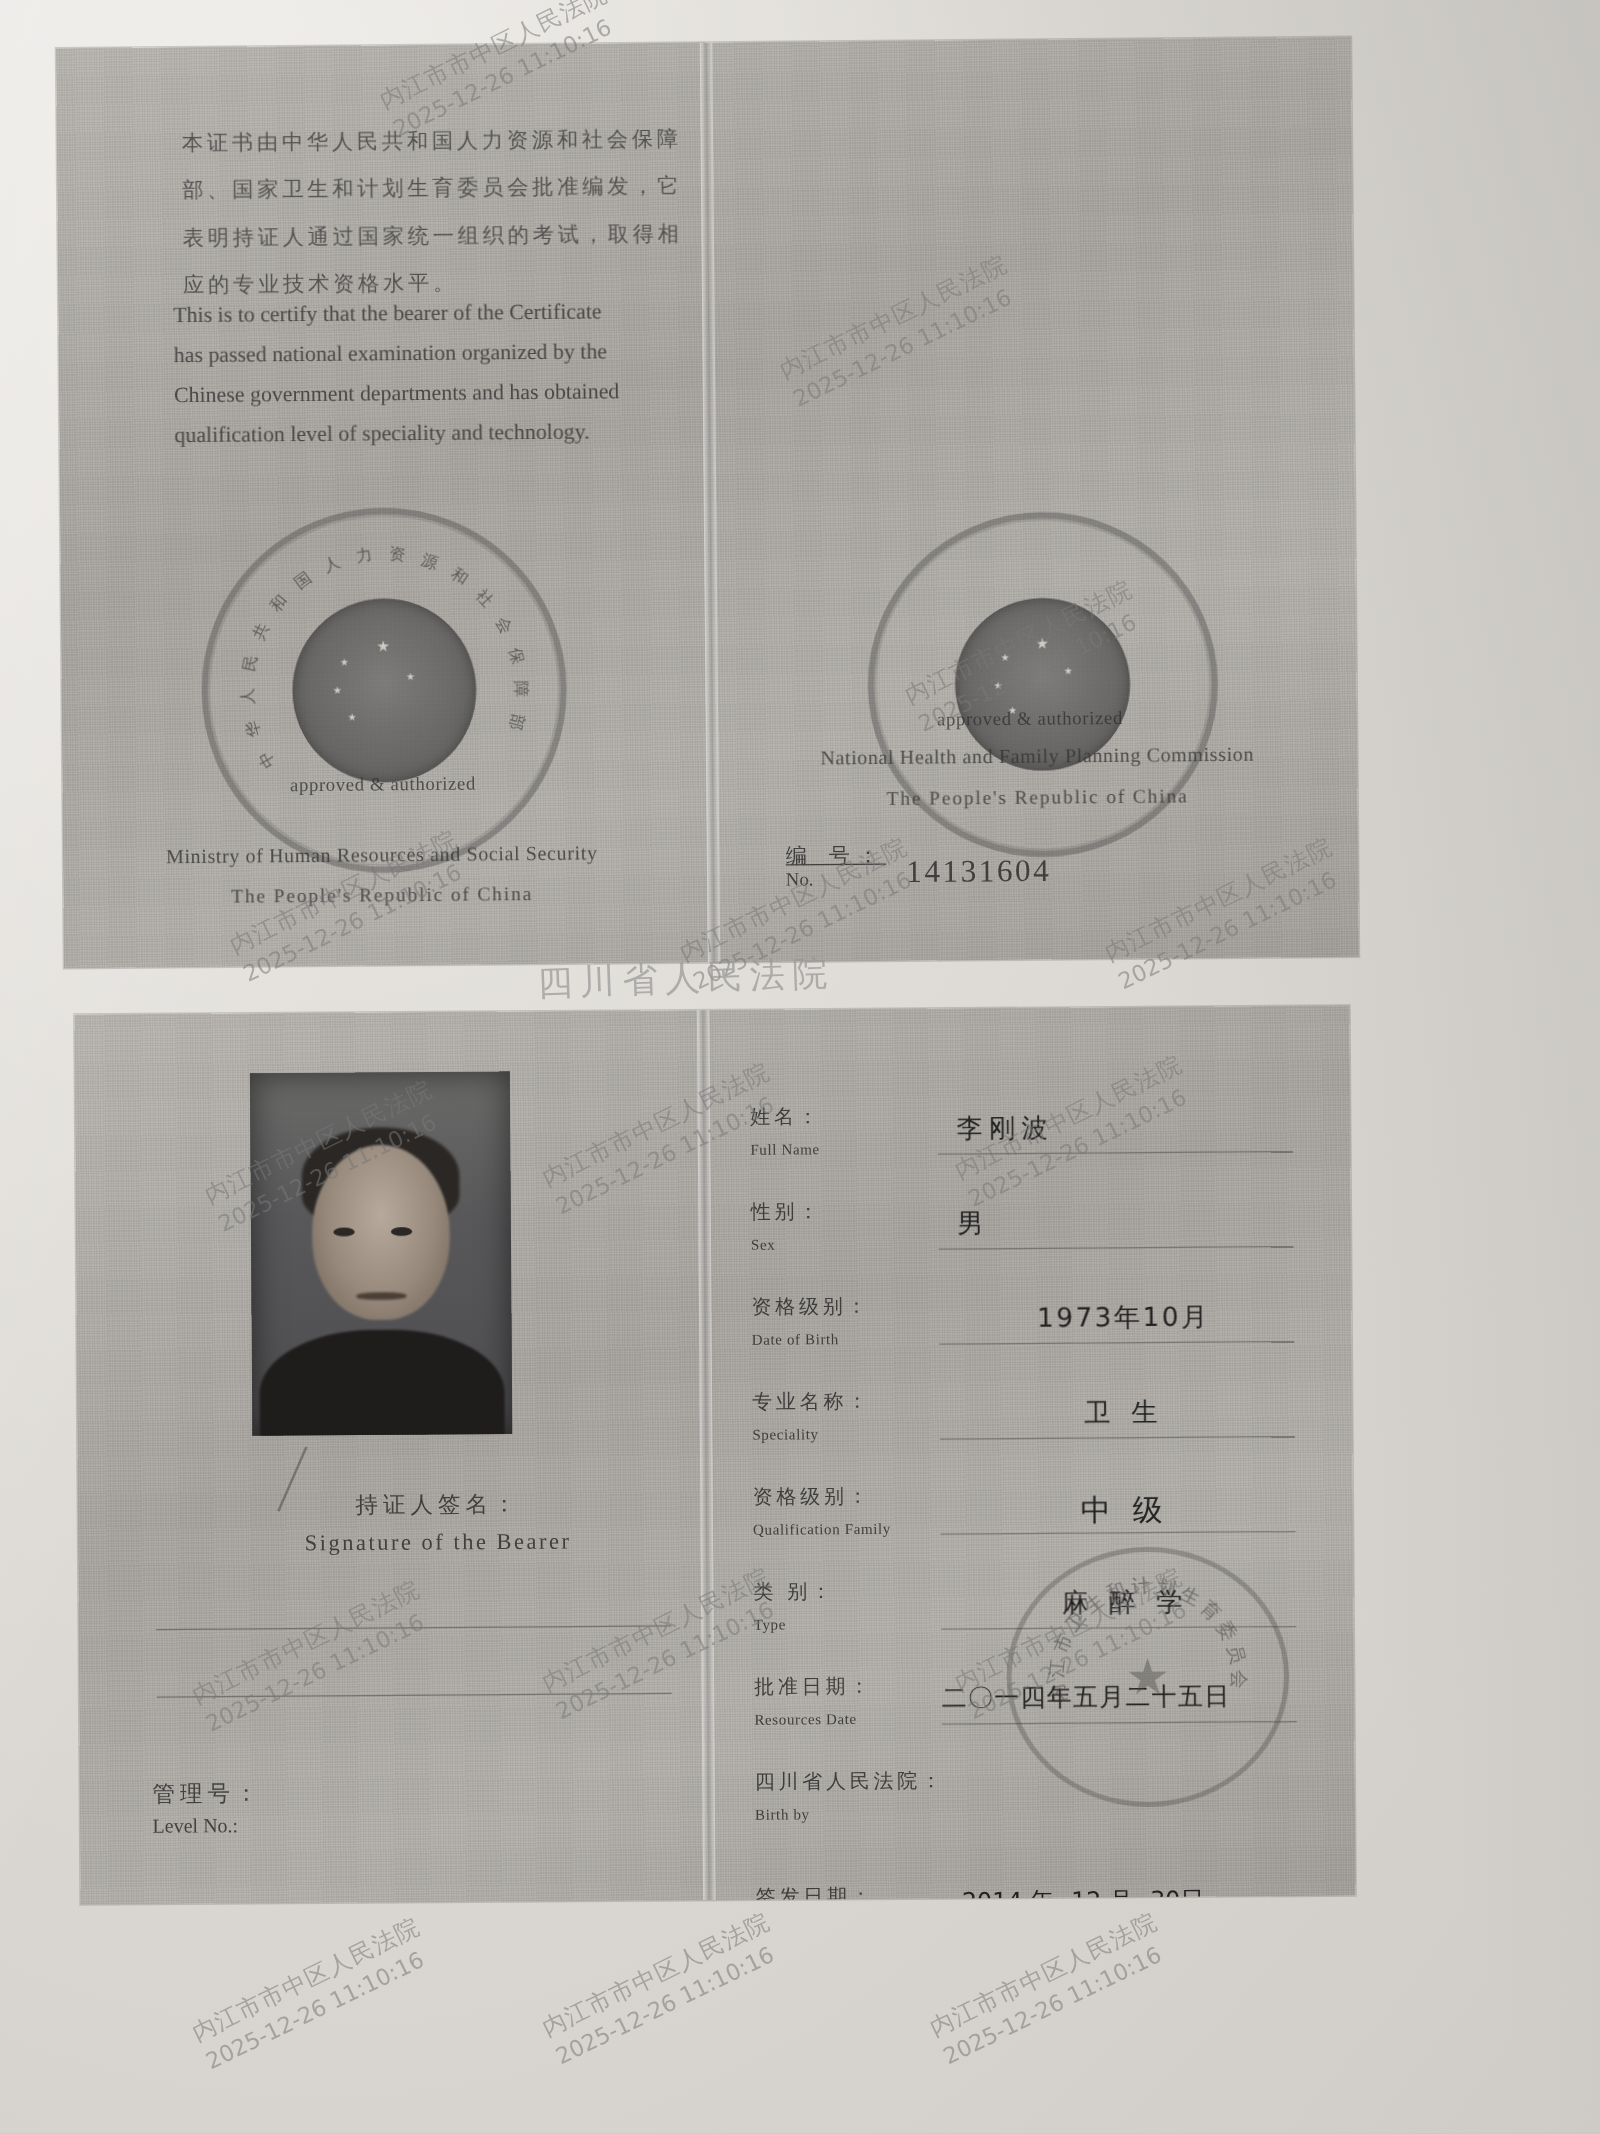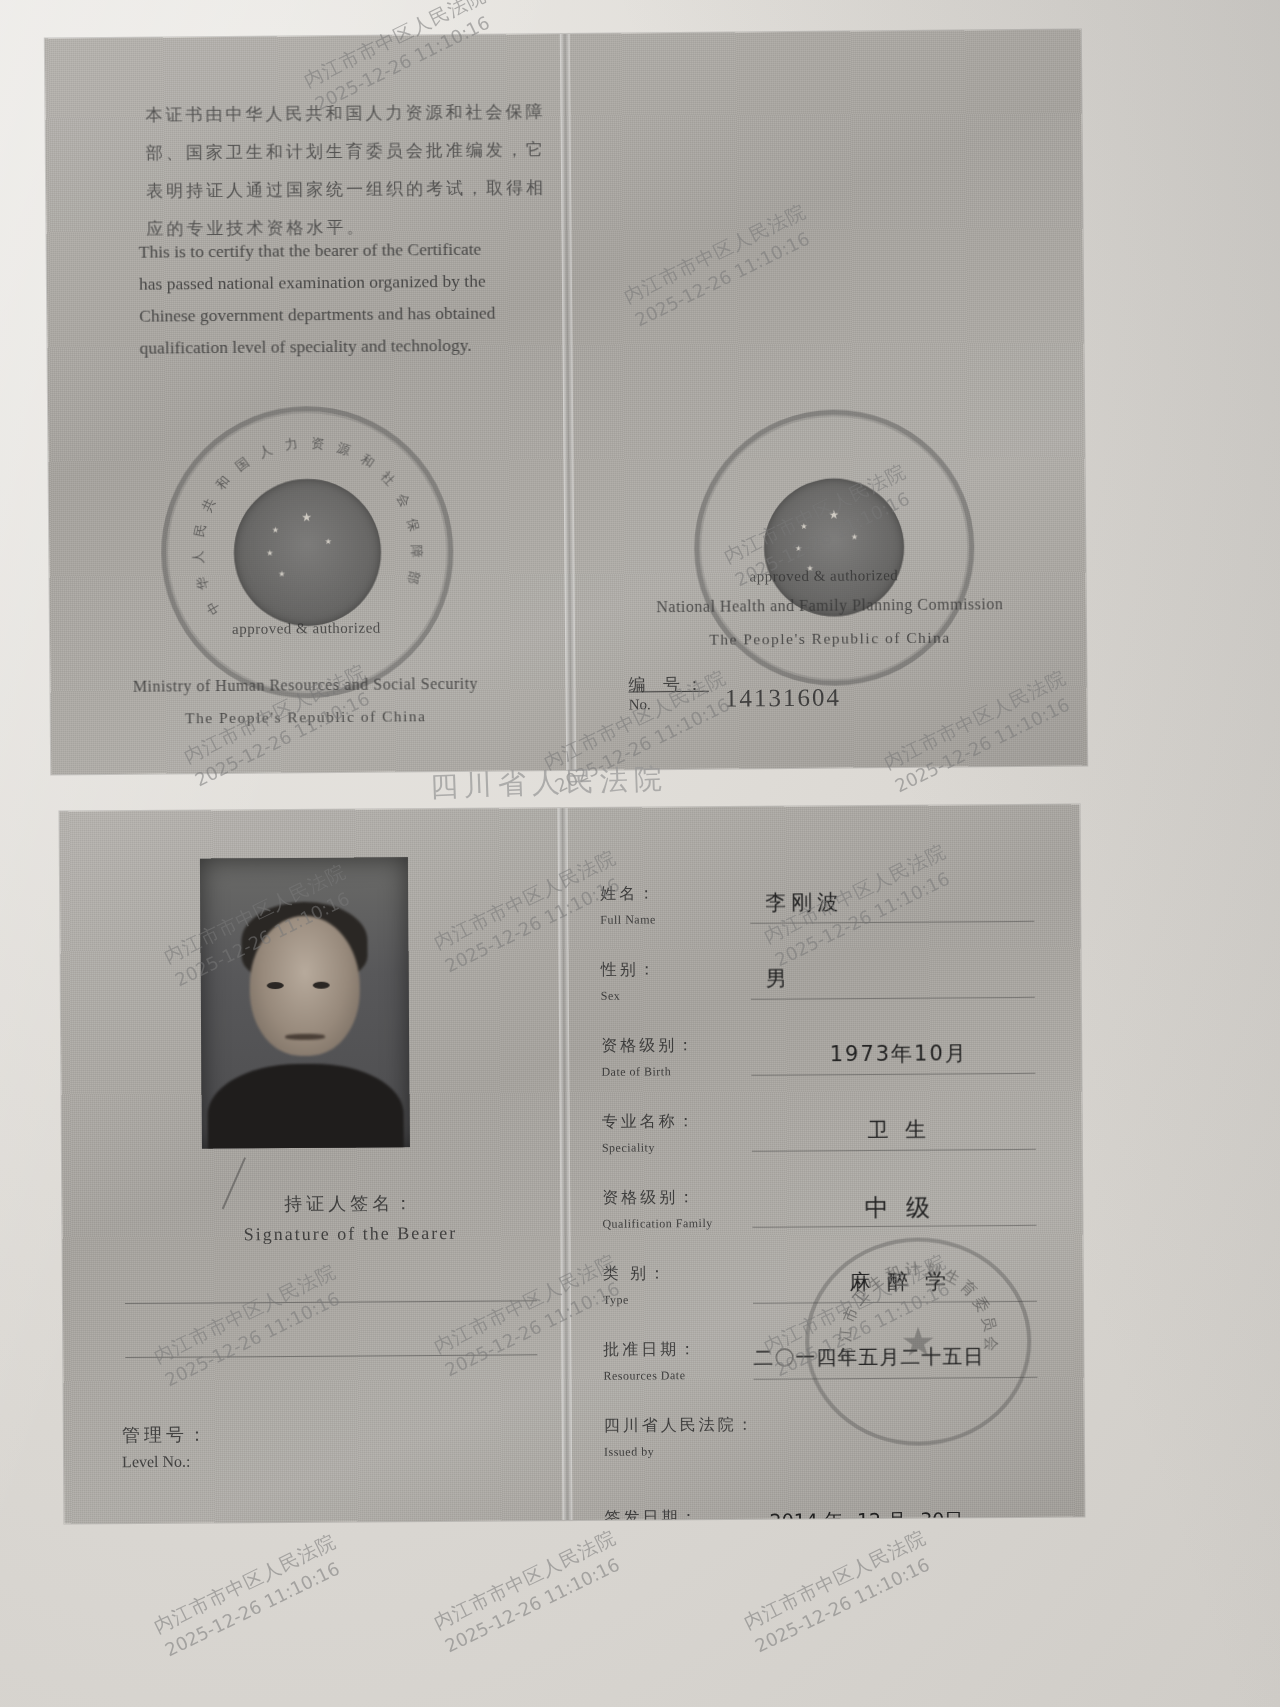--- a/index.html
+++ b/index.html
@@ -560,21 +560,21 @@
         <div class="lab-cn">批准日期：</div>
         <div class="lab-en">Resources Date</div>
       </div>
       <div class="value" style="left:150px; font-size:20px; letter-spacing:1px;">二〇一四年五月二十五日</div>
       <div class="rule"></div>
     </div>
 
     <div class="field no-rule" style="height:92px;">
       <div class="labels">
         <div class="lab-cn">四川省人民法院：</div>
-        <div class="lab-en">Issued by</div>
+        <div class="lab-en">Birth by</div>
       </div>
     </div>
 
     <div class="field no-rule">
       <div class="labels">
         <div class="lab-cn">签发日期：</div>
         <div class="lab-en">Issued on</div>
       </div>
       <div class="issued-date-row">
         <span>2014 年</span>

